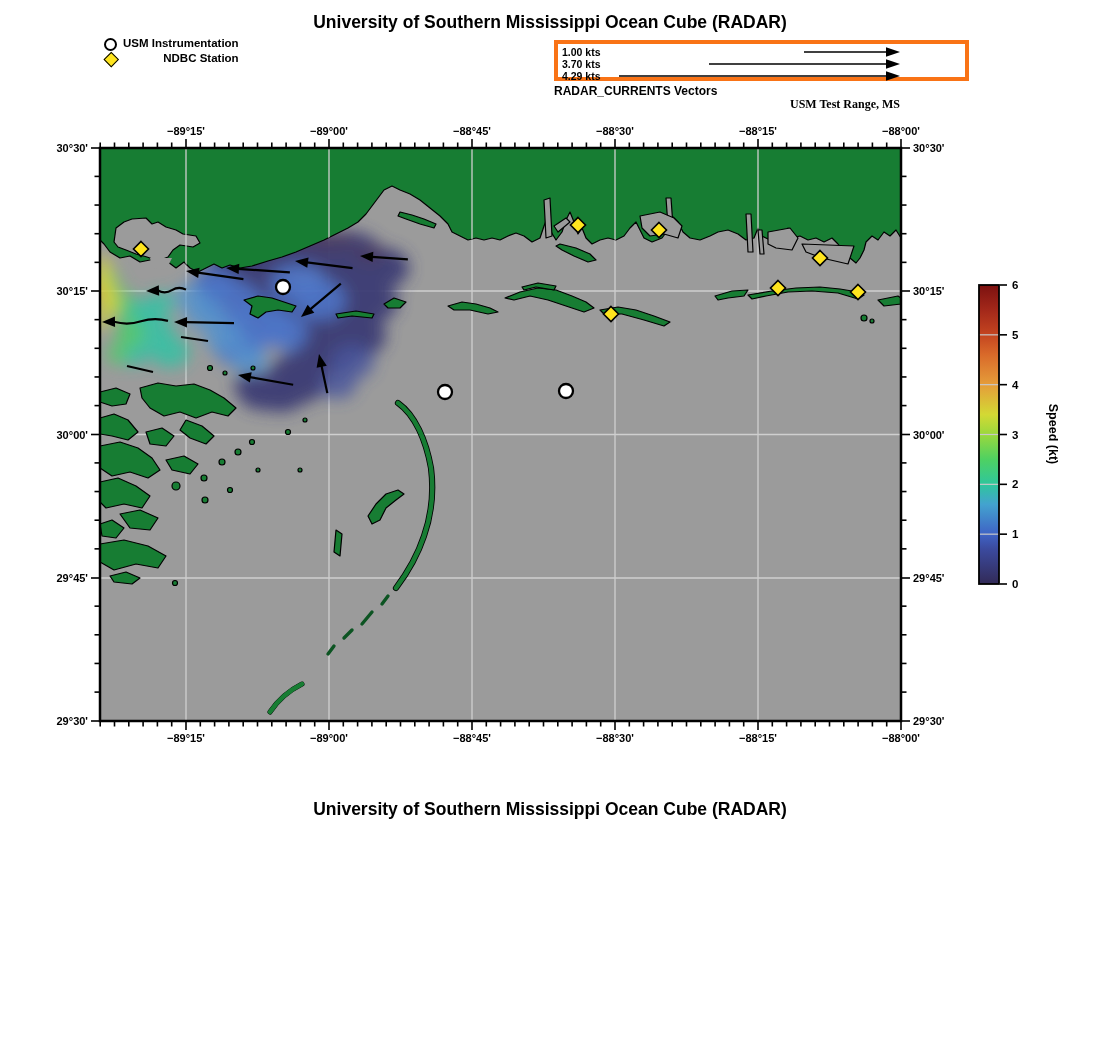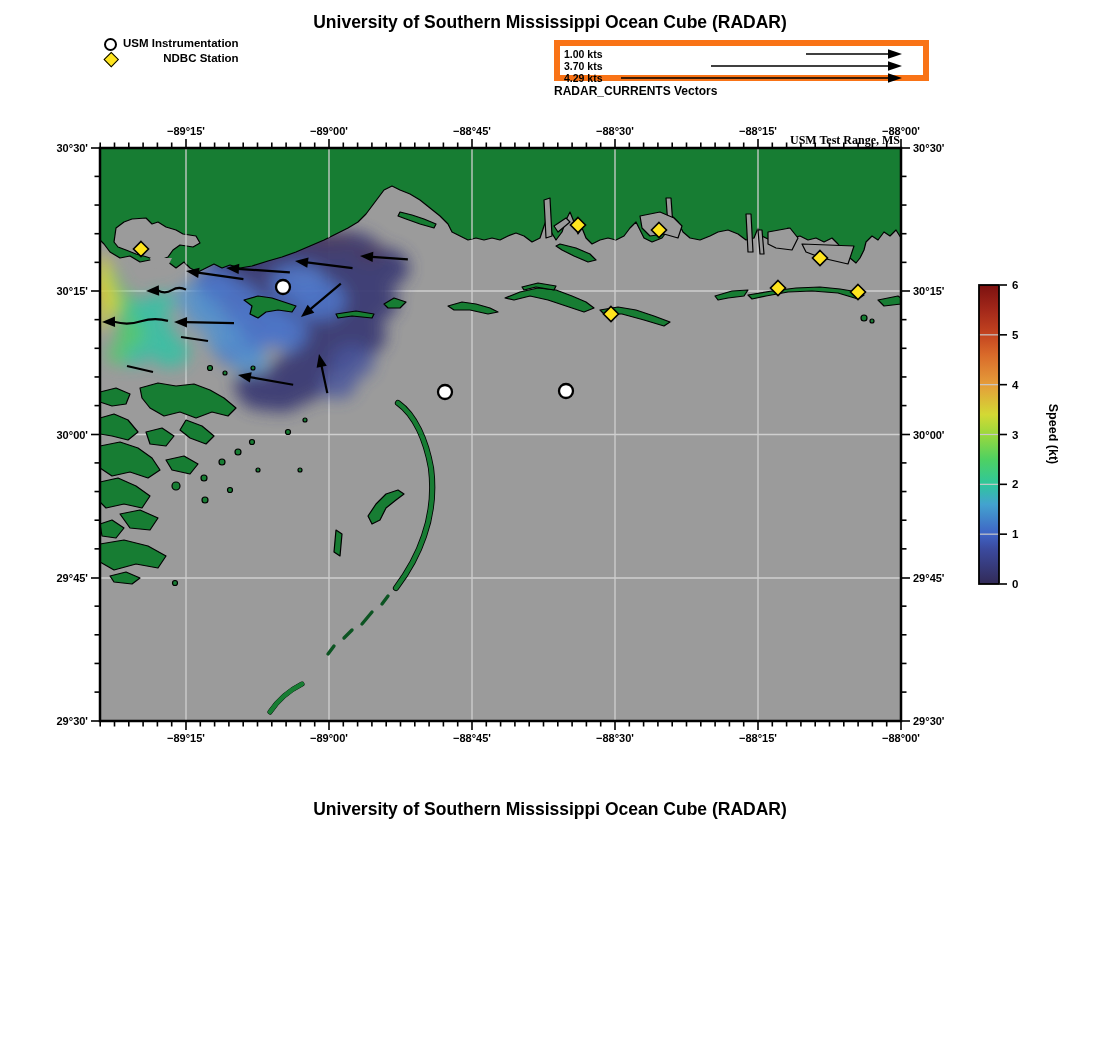--- a/index.html
+++ b/index.html
@@ -5,29 +5,29 @@
   html,body{margin:0;padding:0;background:#fff;}
   #stage{position:relative;width:1100px;height:1050px;background:#fff;overflow:hidden;
          font-family:"Liberation Sans",sans-serif;color:#000;}
   #plot{position:absolute;left:0;top:0;}
   .abs{position:absolute;}
   .title-top{left:0;right:0;top:12px;text-align:center;font-weight:bold;font-size:17.5px;}
   .title-bottom{left:0;right:0;top:799px;text-align:center;font-weight:bold;font-size:17.5px;}
   .subtitle{left:150px;width:710px;top:99px;text-align:center;font-weight:bold;font-size:16px;
             font-family:"Liberation Serif",serif;}
   .range-label{left:770px;width:150px;top:97px;text-align:center;font-weight:bold;font-size:12px;
-               font-family:"Liberation Serif",serif;margin-top:36px;}
+               font-family:"Liberation Serif",serif;}
   .legend{left:104px;top:36px;text-align:right;}
   .legend-row{position:relative;height:15px;font-weight:bold;font-size:11.5px;line-height:15px;
               padding-left:19px;white-space:nowrap;}
   .m-circle{position:absolute;left:0;top:1.5px;width:9px;height:9px;border:2px solid #000;
             border-radius:50%;background:#fff;}
   .m-diamond{position:absolute;left:2px;top:2.5px;width:8.5px;height:8.5px;border:1.6px solid #000;
              background:#ffe51e;transform:rotate(45deg);}
-  .vecbox{left:554px;top:40px;width:375px;height:41px;border:6px solid #f97316;box-sizing:border-box;}
+  .vecbox{left:554px;top:40px;width:415px;height:41px;border:4px solid #f97316;box-sizing:border-box;}
   .vecrow{position:absolute;left:4px;font-weight:bold;font-size:10.5px;line-height:12px;white-space:nowrap;}
   .veccaption{left:554px;top:84px;font-weight:bold;font-size:12px;}
   svg text{font-family:"Liberation Sans",sans-serif;fill:#000;}
 </style>
 </head>
 <body>
 
 <div id="stage">
 
 <svg id="plot" width="1100" height="1050" viewBox="0 0 1100 1050">

